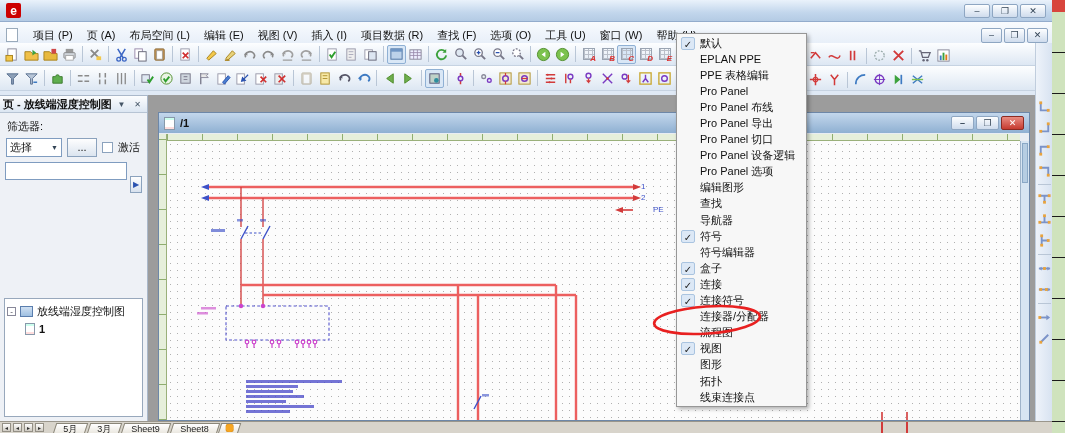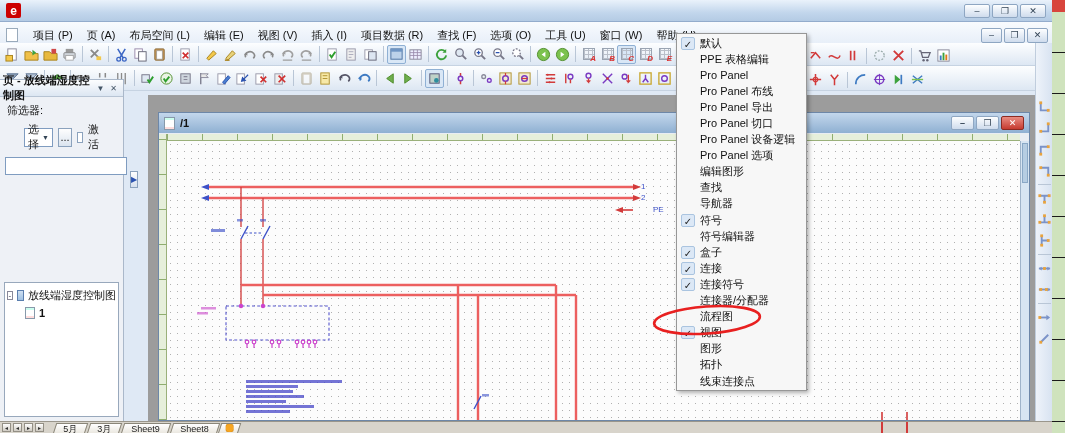--- a/index.html
+++ b/index.html
@@ -23,25 +23,25 @@
 .trow{position:absolute;left:0;right:30px;height:23px;background:linear-gradient(#fdfeff,#dde7f3);border-bottom:1px solid #c6d3e2;display:flex;align-items:center;padding-left:3px}
 .t1{top:43px}.t2{top:66px;height:25px}
 .ti{width:19px;height:19px;display:flex;align-items:center;justify-content:center;border:1px solid transparent;border-radius:2px;position:relative;flex:0 0 auto}
 .ti svg{width:15px;height:15px}
 .ti.pr{background:#d9e7f6;border-color:#8fb0d4}
 .sep{width:1px;height:16px;background:#b9c6d6;margin:0 3px;flex:0 0 auto}
 .scl b{position:absolute;right:1px;bottom:0;font-size:8px;color:#d33;font-weight:bold}
 .gbg{width:12px;height:12px;background:repeating-linear-gradient(0deg,#b9bfc9 0 1px,transparent 1px 4px),repeating-linear-gradient(90deg,#b9bfc9 0 1px,transparent 1px 4px);border:1px solid #9aa4b2}
 .tseg{position:absolute;display:flex;align-items:center}
 
-.lpanel{position:absolute;left:0;top:79px;width:124px;bottom:12px;background:#eef1f6;border-right:1px solid #aab8ca;border-top:1px solid #aab8ca}
+.lpanel{position:absolute;left:0;top:95px;width:148px;bottom:12px;background:#eef1f6;border-right:1px solid #aab8ca;border-top:1px solid #aab8ca}
 .lph{height:17px;background:linear-gradient(#fcfdfe,#dce6f2);border-bottom:1px solid #b7c4d4;display:flex;align-items:center;padding:0 3px;font-weight:bold;font-size:11px}
 .lph .g{margin-left:auto;font-size:8px;color:#456;padding:0 3px}
 .lbl{padding:6px 7px 2px}
-.frow{display:flex;align-items:center;gap:5px;padding:2px 24px}
+.frow{display:flex;align-items:center;gap:5px;padding:2px 6px}
 .selbox{width:56px;height:19px;background:#fff;border:1px solid #7f9cc0;display:flex;align-items:center;justify-content:space-between;padding:0 3px}
 .selbox .g{font-size:7px;color:#345}
 .btn3{width:30px;height:19px;background:linear-gradient(#fefefe,#dbe4ef);border:1px solid #8ba2bd;text-align:center;line-height:17px}
 .cb{width:11px;height:11px;background:#fff;border:1px solid #8ba2bd}
 .inprow{display:flex;align-items:flex-start;gap:3px;padding:3px 5px}
 .inp{width:122px;height:18px;background:#fff;border:1px solid #7f9cc0}
 .gobtn{width:15px;height:17px;background:linear-gradient(#fefefe,#d7e1ee);border:1px solid #8ba2bd;color:#2a52b0;font-size:8px;text-align:center;line-height:15px;margin-top:14px}
 .tree{position:absolute;left:4px;right:4px;top:202px;bottom:4px;background:#fff;border:1px solid #98a8bc;padding:4px 2px;overflow:hidden}
 .tnode{display:flex;align-items:center;gap:4px;height:17px;white-space:nowrap}
 .exp{width:9px;height:9px;border:1px solid #889;background:#fff;font-size:8px;line-height:7px;text-align:center;color:#334}
@@ -825,20 +825,24 @@
       </i>
   </div>
 
   <div class="cmenu">
     <div class="cmi on">
         <span class="ck">✓</span>
         <span>默认</span>
       </div>
     <div class="cmi">
         <span class="ck"></span>
+        <span>EPLAN PPE</span>
+      </div>
+    <div class="cmi">
+        <span class="ck"></span>
         <span>PPE 表格编辑</span>
       </div>
     <div class="cmi">
         <span class="ck"></span>
         <span>Pro Panel</span>
       </div>
     <div class="cmi">
         <span class="ck"></span>
         <span>Pro Panel 布线</span>
       </div>

